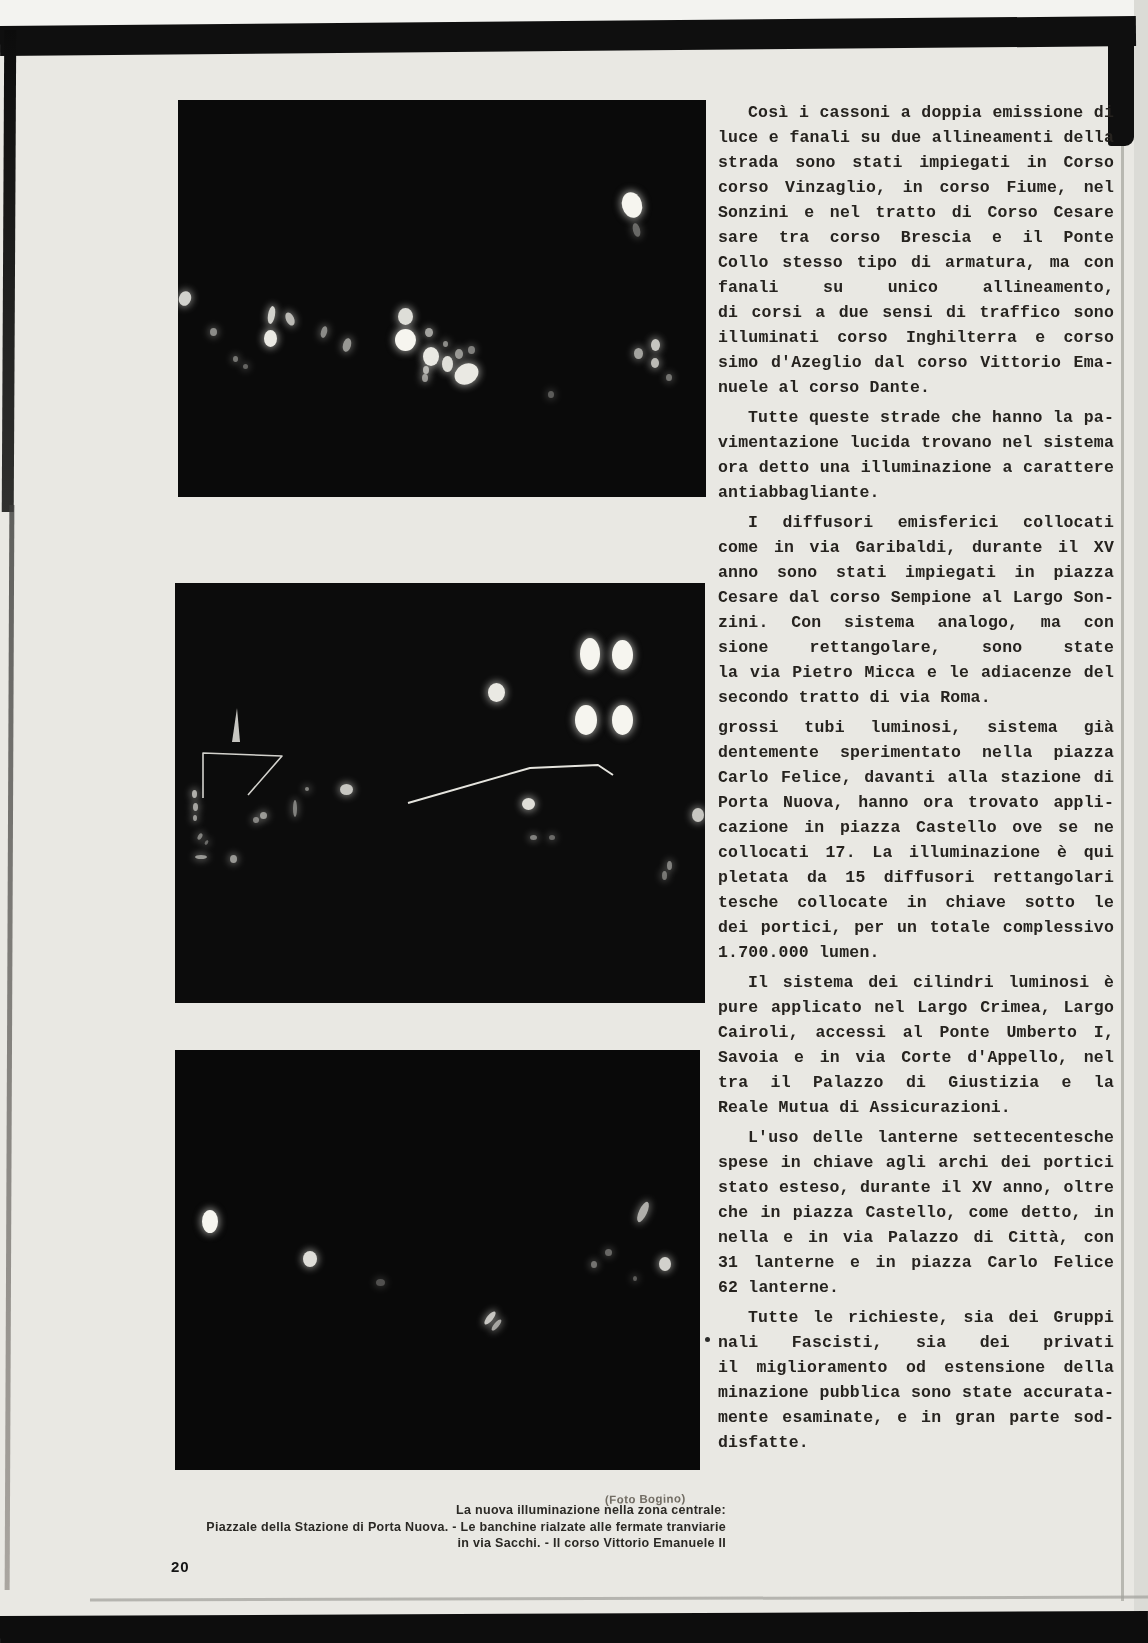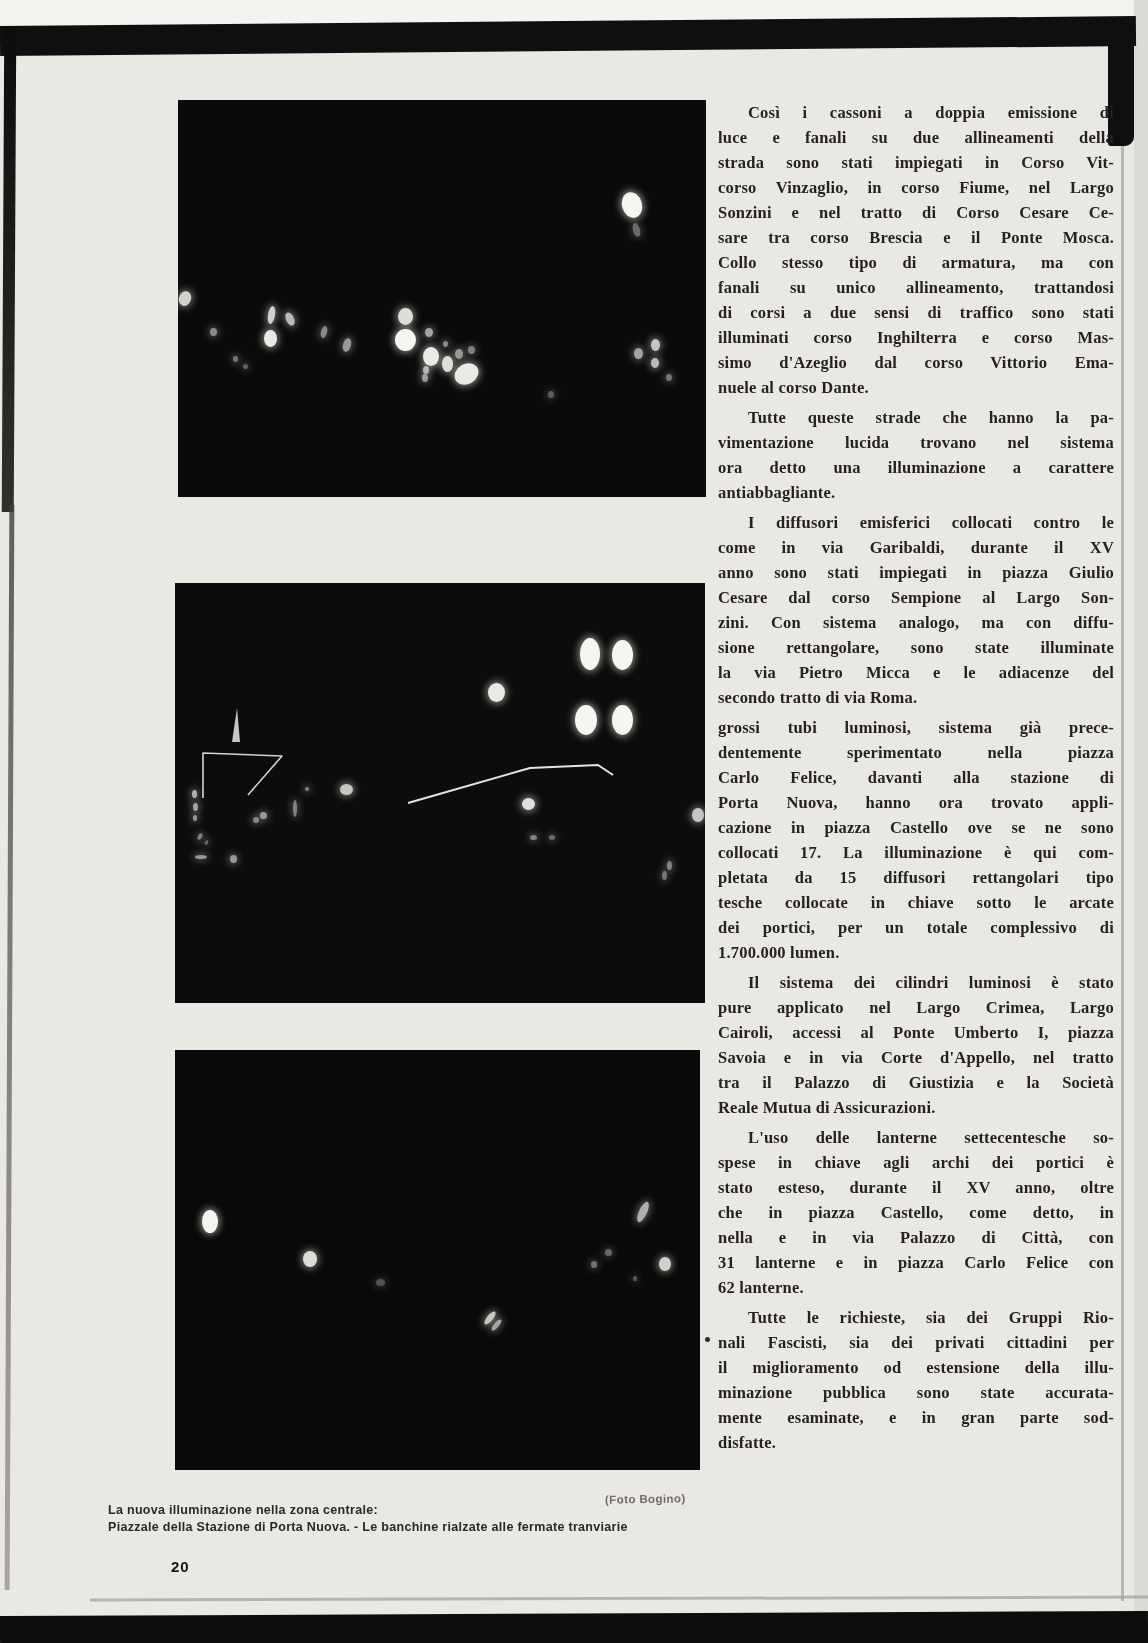--- a/index.html
+++ b/index.html
@@ -30,31 +30,31 @@
   #photo1{left:178px;top:100px;width:528px;height:397px;background:#0a0a0a;}
   #photo2{left:175px;top:583px;width:530px;height:420px;background:#0c0c0c;}
   #photo3{left:175px;top:1050px;width:525px;height:420px;background:#090909;}
   .light{position:absolute;background:#f6f5ef;border-radius:50%;
     box-shadow:0 0 7px 2px rgba(246,245,239,.5);}
   .photo svg{position:absolute;left:0;top:0;}
 
   
   .article{
     position:absolute;left:718px;top:100px;width:396px;
-    font-family:Liberation Serif, serif;font-weight:bold;font-size:16.5px;
+    font-family:Liberation Mono, monospace;font-weight:bold;font-size:16.5px;
     color:#26231f;letter-spacing:.2px;
   }
   .para{margin:0 0 5px 0;}
   .line{height:25px;line-height:25px;text-align:justify;text-align-last:justify;overflow:hidden;}
   .line.first{text-indent:30px;}
   .line.last{text-align-last:left;}
 
   
   .caption{
-    position:absolute;left:108px;top:1502px;width:618px;text-align:left;
+    position:absolute;left:108px;top:1502px;width:618px;text-align:right;
     font-weight:bold;font-size:12.5px;line-height:16.5px;color:#2b2925;letter-spacing:.3px;
   }
   .photo-credit{
     position:absolute;left:605px;top:1493px;font-size:11.5px;font-weight:bold;
     color:#716c63;letter-spacing:.4px;transform:rotate(-1deg);
   }
   .page-number{
     position:absolute;left:171px;top:1558px;font-size:15px;font-weight:bold;
     color:#141414;letter-spacing:1px;
   }
@@ -214,16 +214,17 @@
       <div class="line">il miglioramento od estensione della illu-</div>
       <div class="line">minazione pubblica sono state accurata-</div>
       <div class="line">mente esaminate, e in gran parte sod-</div>
       <div class="line last">disfatte.</div>
     </div>
   </div>
 
 <div class="caption">
   <div>La nuova illuminazione nella zona centrale:</div>
   <div>Piazzale della Stazione di Porta Nuova. - Le banchine rialzate alle fermate tranviarie</div>
+  <div>in via Sacchi. - Il corso Vittorio Emanuele II</div>
 </div>
 <div class="photo-credit">(Foto Bogino)</div>
 <div class="page-number">20</div>
 <div class="margin-dot"></div>
 
 </body></html>

